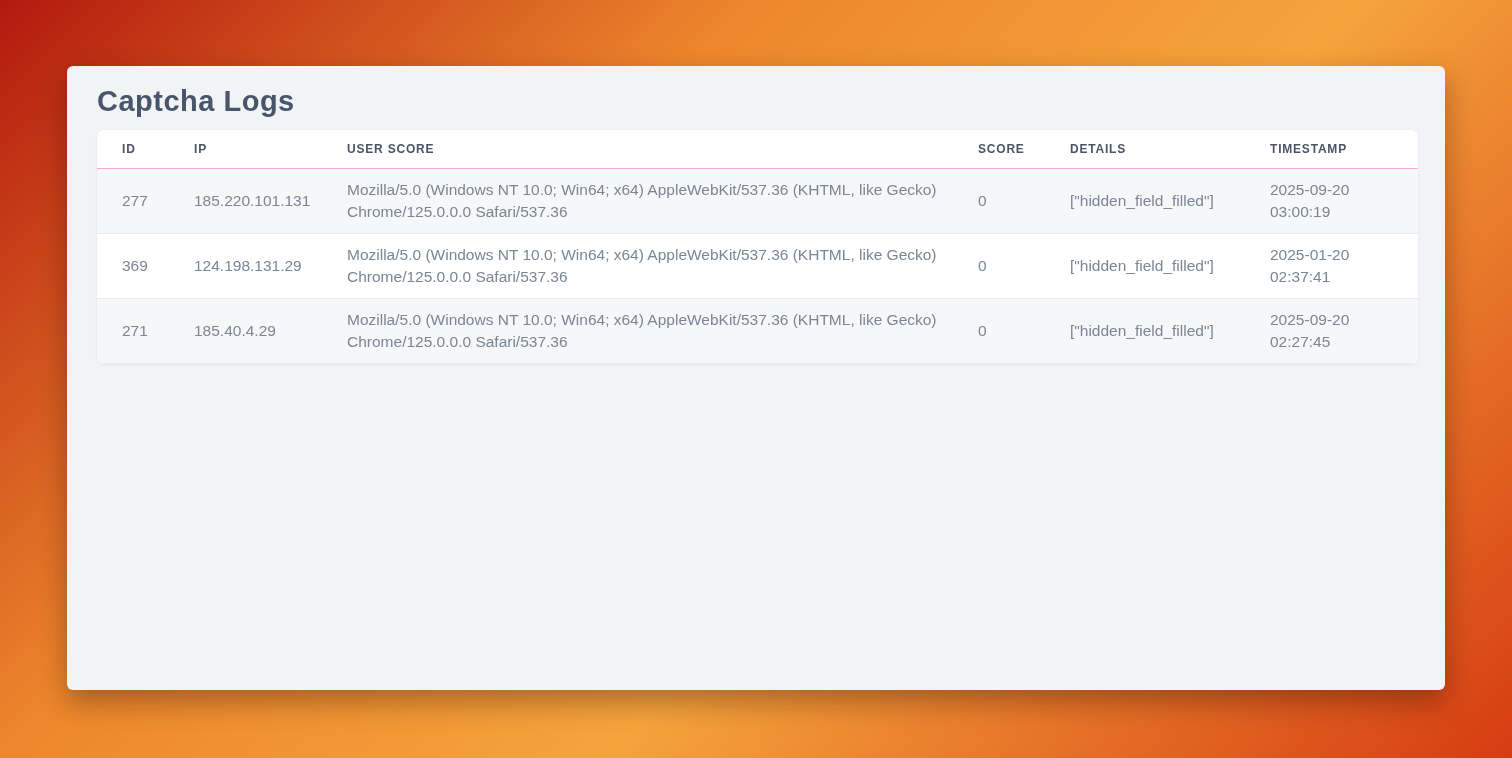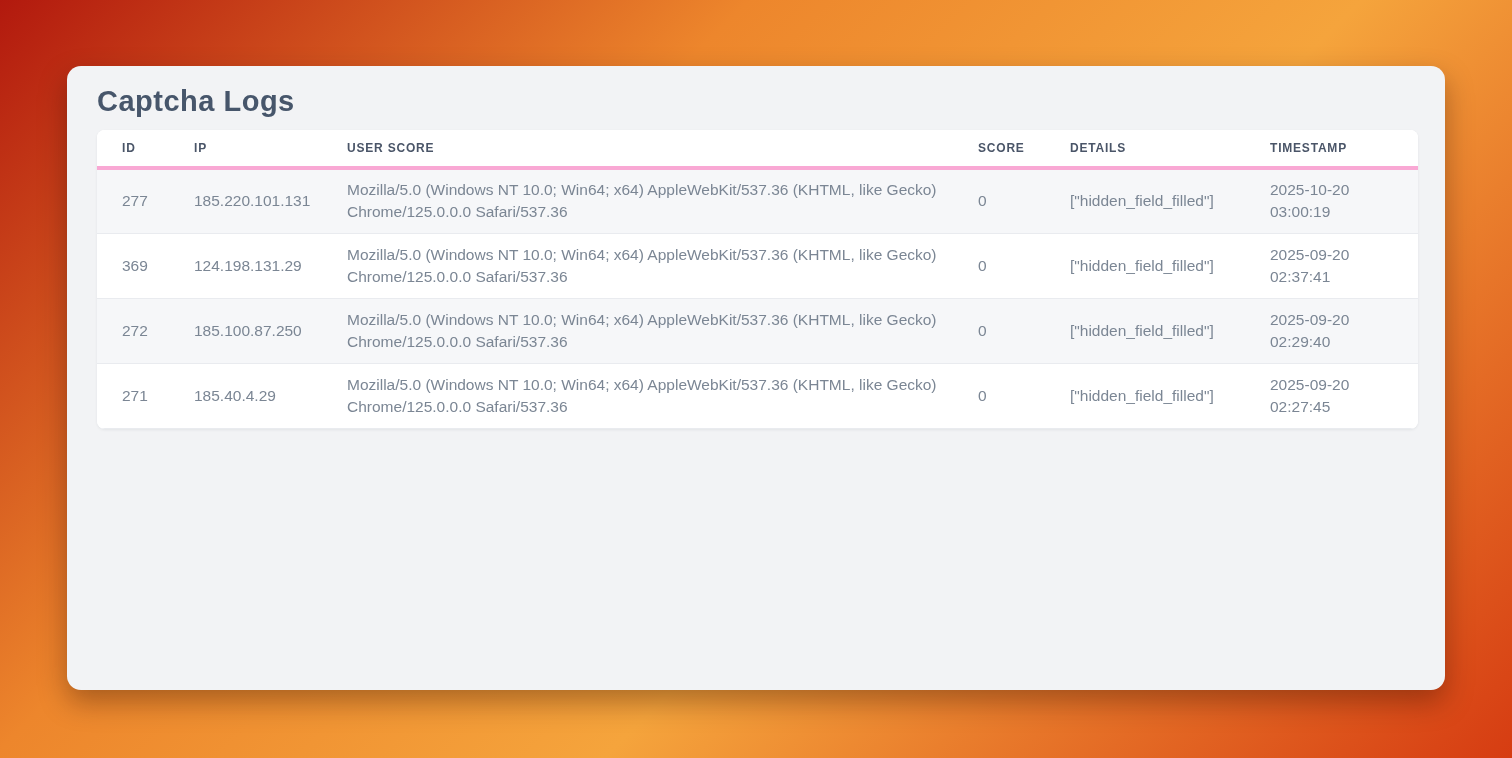--- a/index.html
+++ b/index.html
@@ -34,21 +34,21 @@
       var(--bg-gradient-mid2) 60%,
       var(--bg-gradient-end) 100%);
   }
   .card {
     position: absolute;
     left: 67px;
     top: 66px;
     width: 1378px;
     height: 624px;
     background: var(--card-bg);
-    border-radius: 14px;
+    border-radius: 6px;
     box-shadow: 0 12px 28px rgba(40, 8, 2, 0.35);
     overflow: hidden;
   }
   .title {
     margin: 0;
     padding: 20px 30px 14px 30px;
     font-size: 29px;
     line-height: 30px;
     font-weight: 600;
     letter-spacing: 0.5px;
@@ -76,21 +76,21 @@
   col.c-ts { width: 148px; }
   th {
     height: 38px;
     padding: 0 24px 0 0;
     text-align: left;
     vertical-align: middle;
     font-size: 12px;
     font-weight: 700;
     letter-spacing: 0.8px;
     color: var(--header-text);
-    border-bottom: 4px solid #f9a8d4;
+    border-bottom: 1px solid #f9a8d4;
     background: var(--table-bg);
     white-space: nowrap;
   }
   td {
     height: 65px;
     padding: 0 24px 0 0;
     vertical-align: middle;
     font-size: 15.5px;
     line-height: 22px;
     color: var(--body-text);
@@ -128,43 +128,35 @@
           </tr>
         </thead>
         <tbody>
 
   <tr>
     <td class="cell-id">277</td>
     <td class="cell-ip">185.220.101.131</td>
     <td class="cell-user-agent">Mozilla/5.0 (Windows NT 10.0; Win64; x64) AppleWebKit/537.36 (KHTML, like Gecko) Chrome/125.0.0.0 Safari/537.36</td>
     <td class="cell-score">0</td>
     <td class="cell-details">["hidden_field_filled"]</td>
-    <td class="cell-timestamp">2025-10-20 03:00:19</td>
+    <td class="cell-timestamp">2025-09-20 03:00:19</td>
   </tr>
 
 
   <tr>
     <td class="cell-id">369</td>
     <td class="cell-ip">124.198.131.29</td>
     <td class="cell-user-agent">Mozilla/5.0 (Windows NT 10.0; Win64; x64) AppleWebKit/537.36 (KHTML, like Gecko) Chrome/125.0.0.0 Safari/537.36</td>
     <td class="cell-score">0</td>
     <td class="cell-details">["hidden_field_filled"]</td>
-    <td class="cell-timestamp">2025-09-20 02:37:41</td>
+    <td class="cell-timestamp">2025-01-20 02:37:41</td>
   </tr>
 
 
 
-  <tr>
-    <td class="cell-id">272</td>
-    <td class="cell-ip">185.100.87.250</td>
-    <td class="cell-user-agent">Mozilla/5.0 (Windows NT 10.0; Win64; x64) AppleWebKit/537.36 (KHTML, like Gecko) Chrome/125.0.0.0 Safari/537.36</td>
-    <td class="cell-score">0</td>
-    <td class="cell-details">["hidden_field_filled"]</td>
-    <td class="cell-timestamp">2025-09-20 02:29:40</td>
-  </tr>
 
   <tr>
     <td class="cell-id">271</td>
     <td class="cell-ip">185.40.4.29</td>
     <td class="cell-user-agent">Mozilla/5.0 (Windows NT 10.0; Win64; x64) AppleWebKit/537.36 (KHTML, like Gecko) Chrome/125.0.0.0 Safari/537.36</td>
     <td class="cell-score">0</td>
     <td class="cell-details">["hidden_field_filled"]</td>
     <td class="cell-timestamp">2025-09-20 02:27:45</td>
   </tr>
 </tbody>

